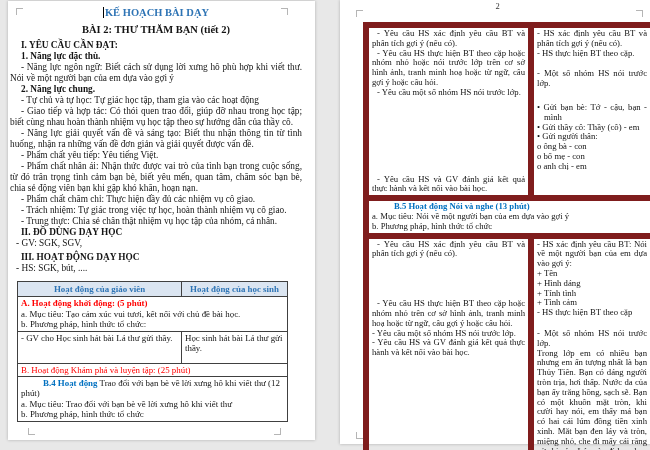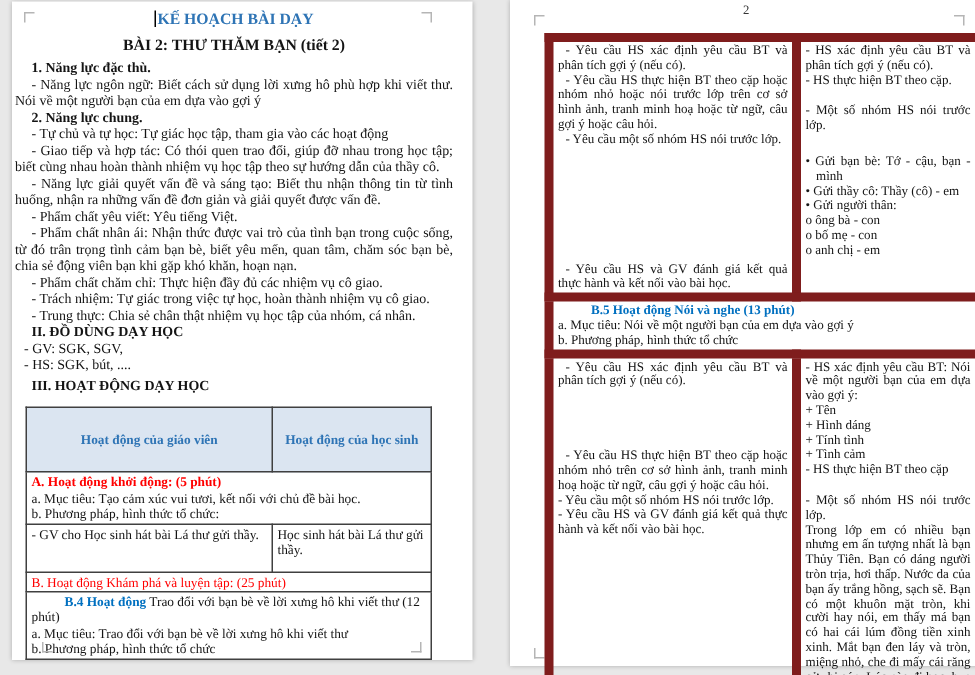--- a/index.html
+++ b/index.html
@@ -23,21 +23,21 @@
   .cursor{display:inline-block;width:1px;height:11px;background:#000;vertical-align:-2px;margin-right:1px;}
 
   p.b{margin:0;font-size:9.3px;line-height:11px;text-align:justify;text-indent:11px;}
   p.b.noind{text-indent:0;}
   p.h{font-weight:bold;}
   p.gap{margin-top:3px;}
 
   table.lt{border-collapse:collapse;table-layout:fixed;width:270px;margin:7px 0 0 7px;}
   table.lt th,table.lt td{border:1px solid #404040;vertical-align:top;padding:1px 3px;
        font-size:8.9px;line-height:10.4px;text-align:left;font-weight:normal;}
-  table.lt th{background:#dbe5f1;color:#2E74B5;font-weight:bold;text-align:center;padding:16px 2px;font-family:Liberation Serif, serif;}
+  table.lt th{background:#dbe5f1;color:#2E74B5;font-weight:bold;text-align:center;padding:2px 2px;font-family:Liberation Serif, serif;}
   .red{color:#ff0000;font-weight:bold;}
   .blu{color:#0070C0;font-weight:bold;padding-left:22px;}
 
   table.rt{position:absolute;left:23px;top:22px;border-collapse:collapse;table-layout:fixed;width:287px;}
   table.rt td{border:6px solid #7f1d1d;vertical-align:top;padding:1px 3px;
        font-size:8.7px;line-height:9.8px;text-align:justify;}
   table.rt p{margin:0;}
   p.ind{text-indent:5px;}
   .bull{text-indent:-7px;padding-left:7px;}
   .pnum{position:absolute;top:1px;left:0;width:100%;text-align:center;font-size:8.5px;color:#333;}
@@ -51,35 +51,36 @@
   <div class="page" id="pageL">
     <div class="mark mk-tl" style="left:8px;top:7px;"></div>
     <div class="mark mk-tr" style="left:273px;top:7px;"></div>
     <div class="mark mk-bl" style="left:20px;top:427px;"></div>
     <div class="mark mk-br" style="left:266px;top:427px;"></div>
 
     <div class="lp">
       <div class="t t-blue"><span class="cursor"></span><span>KẾ HOẠCH BÀI DẠY</span></div>
       <div class="t">BÀI 2: THƯ THĂM BẠN (tiết 2)</div>
 
+      <p class="b h">I. YÊU CẦU CẦN ĐẠT:</p>
       <p class="b h">1. Năng lực đặc thù.</p>
       <p class="b">- Năng lực ngôn ngữ: Biết cách sử dụng lời xưng hô phù hợp khi viết thư. Nói về một người bạn của em dựa vào gợi ý</p>
       <p class="b h">2. Năng lực chung.</p>
       <p class="b">- Tự chủ và tự học: Tự giác học tập, tham gia vào các hoạt động</p>
       <p class="b">- Giao tiếp và hợp tác: Có thói quen trao đổi, giúp đỡ nhau trong học tập; biết cùng nhau hoàn thành nhiệm vụ học tập theo sự hướng dẫn của thầy cô.</p>
       <p class="b">- Năng lực giải quyết vấn đề và sáng tạo: Biết thu nhận thông tin từ tình huống, nhận ra những vấn đề đơn giản và giải quyết được vấn đề.</p>
-      <p class="b">- Phẩm chất yêu viết: Yêu tiếng Việt.</p>
+      <p class="b">- Phẩm chất yêu tiếp: Yêu tiếng Việt.</p>
       <p class="b">- Phẩm chất nhân ái: Nhận thức được vai trò của tình bạn trong cuộc sống, từ đó trân trọng tình cảm bạn bè, biết yêu mến, quan tâm, chăm sóc bạn bè, chia sẻ động viên bạn khi gặp khó khăn, hoạn nạn.</p>
       <p class="b">- Phẩm chất chăm chỉ: Thực hiện đầy đủ các nhiệm vụ cô giao.</p>
       <p class="b">- Trách nhiệm: Tự giác trong việc tự học, hoàn thành nhiệm vụ cô giao.</p>
       <p class="b">- Trung thực: Chia sẻ chân thật nhiệm vụ học tập của nhóm, cá nhân.</p>
       <p class="b h">II. ĐỒ DÙNG DẠY HỌC</p>
       <p class="b noind" style="padding-left:6px;">- GV: SGK, SGV,</p>
+      <p class="b h gap">III. HOẠT ĐỘNG DẠY HỌC</p>
       <p class="b noind" style="padding-left:6px;">- HS: SGK, bút, ....</p>
-      <p class="b h gap">III. HOẠT ĐỘNG DẠY HỌC</p>
 
       <table class="lt">
         <colgroup>
             <col style="width:164px">
             <col style="width:106px">
           </colgroup>
         <tbody>
             <tr>
           <th>Hoạt động của giáo viên</th>
           <th>Hoạt động của học sinh</th>

